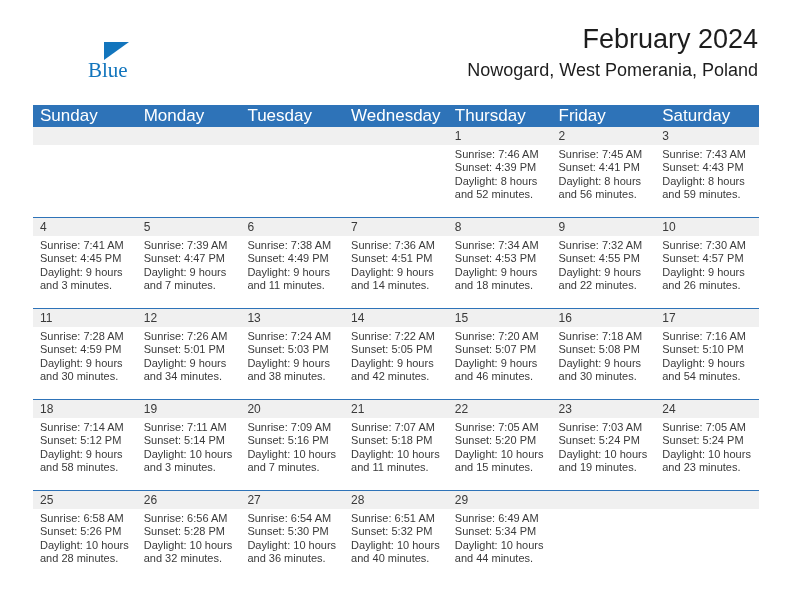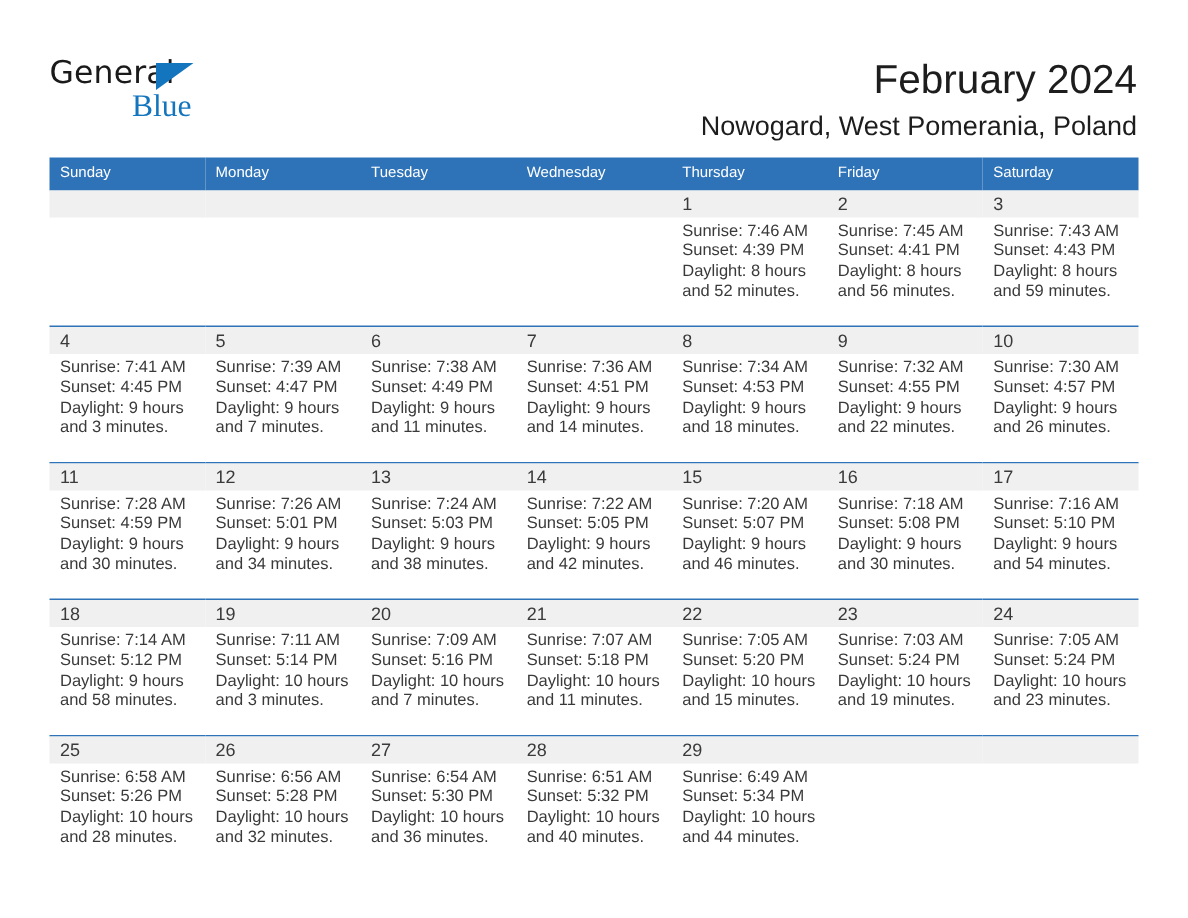--- a/index.html
+++ b/index.html
@@ -61,21 +61,21 @@
     left: 55px;
     top: 22px;
     font-size: 21px;
     color: #1275bd;
     font-family: Liberation Serif, serif;
   }
 
   .title-block {
     position: absolute;
     right: 34px;
-    top: 37px;
+    top: 23px;
     text-align: right;
   }
   .cal-title {
     font-size: 27px;
     color: #1d1d1d;
     line-height: 32px;
     white-space: nowrap;
   }
   .cal-subtitle {
     margin-top: 7px;
@@ -91,21 +91,21 @@
     left: 33px;
     top: 105px;
     width: 726px;
     border-collapse: collapse;
     table-layout: fixed;
   }
   .cal th {
     background: #2E73B8;
     color: #ffffff;
     font-weight: normal;
-    font-size: 10px;
+    font-size: 17px;
     text-align: left;
     padding: 5px 0 5px 7px;
     height: 11px;
     line-height: 12px;
   }
   .cal col { width: 103.71px; }
 
   .week-row > td {
     vertical-align: top;
     padding: 0;
@@ -139,21 +139,20 @@
   .details div { white-space: nowrap; }
 </style>
 </head>
 <body>
 
 <div class="page">
 
   <div class="header">
 
     <div class="logo">
-      <span class="logo-general">General</span>
       <span class="logo-tri"></span>
       <span class="logo-blue">Blue</span>
     </div>
 
     <div class="title-block">
       <div class="cal-title">February 2024</div>
       <div class="cal-subtitle">Nowogard, West Pomerania, Poland</div>
     </div>
 
   </div>

